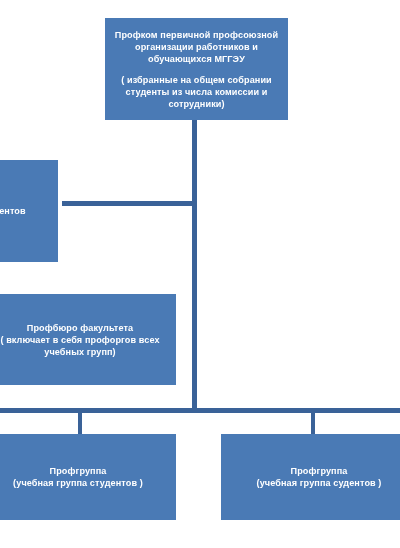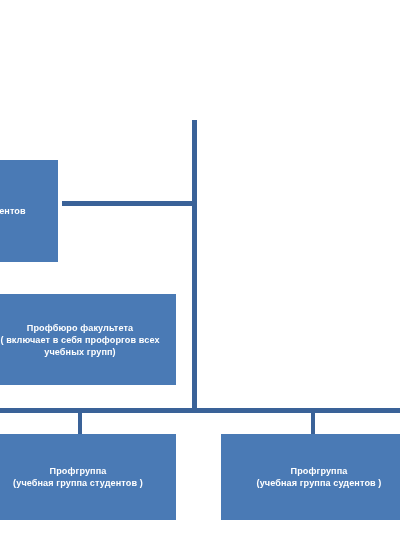--- a/index.html
+++ b/index.html
@@ -101,20 +101,29 @@
 <body>
 
 <div id="canvas">
 
   <div class="conn" id="trunk-vertical"></div>
   <div class="conn" id="branch-students"></div>
   <div class="conn" id="bus-horizontal"></div>
   <div class="conn" id="stub-left"></div>
   <div class="conn" id="stub-right"></div>
 
+  <div class="node" id="node-profkom">
+    <span class="ln">Профком первичной профсоюзной</span>
+    <span class="ln">организации работников и</span>
+    <span class="ln">обучающихся МГГЭУ</span>
+    <span class="gap"></span>
+    <span class="ln">( избранные на общем собрании</span>
+    <span class="ln">студенты  из числа комиссии и</span>
+    <span class="ln">сотрудники)</span>
+  </div>
 
   <div class="node" id="node-students">
     <span class="ln">удентов</span>
   </div>
 
   <div class="node" id="node-profburo">
     <span class="ln">Профбюро факультета</span>
     <span class="ln">( включает в себя профоргов всех</span>
     <span class="ln">учебных групп)</span>
   </div>

